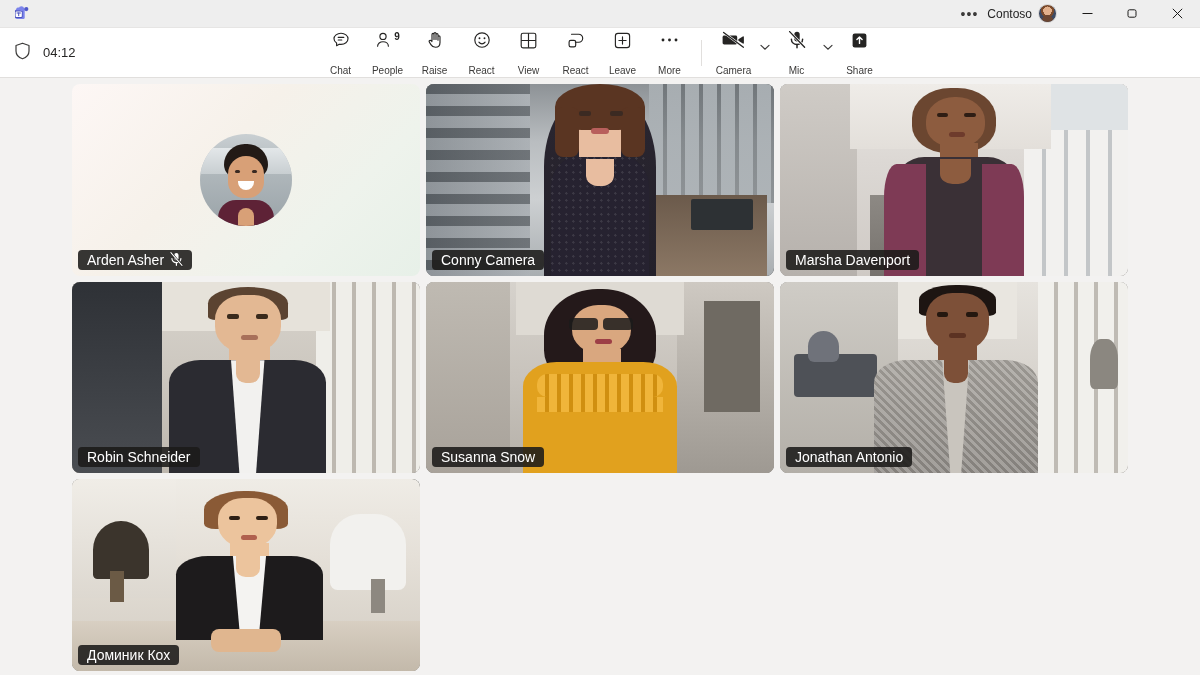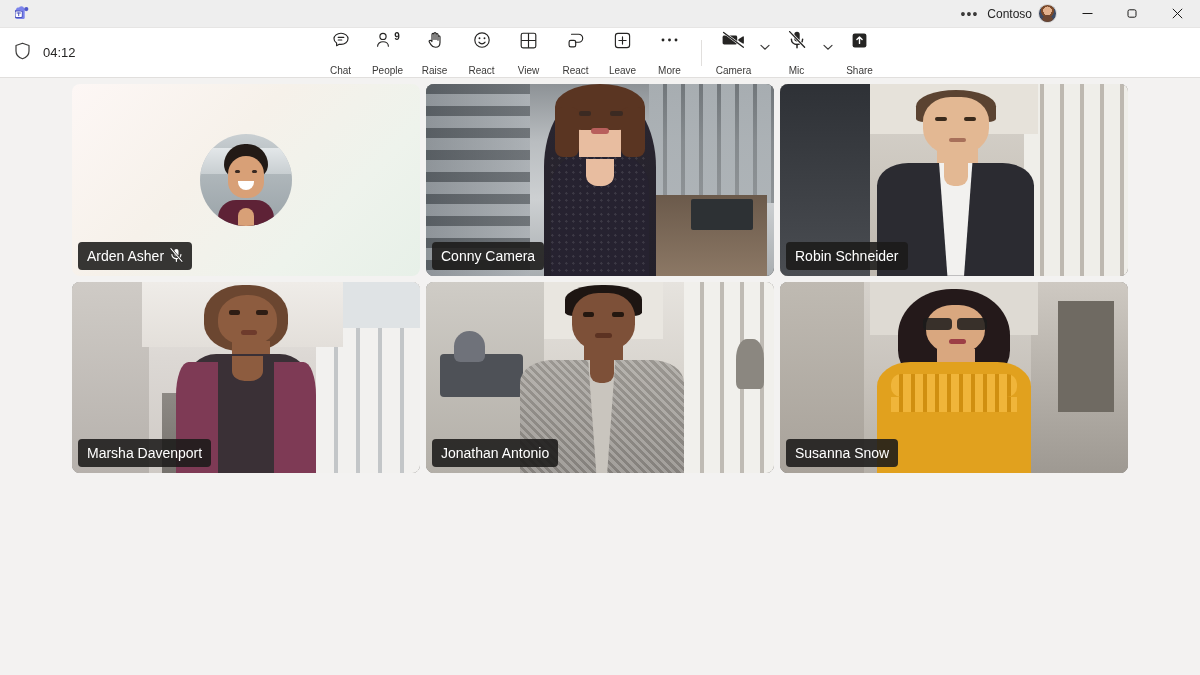--- a/index.html
+++ b/index.html
@@ -72,21 +72,21 @@
   
   .stage { flex: 1 1 auto; padding: 6px 72px 4px 72px; }
   .grid { width: 100%; height: 100%; display: grid; grid-template-columns: repeat(3, 1fr); grid-template-rows: repeat(3, 1fr); gap: 6px; }
   .tile {
     position: relative; border-radius: 8px; overflow: hidden; background: #2b2b2b;
   }
   .scene { position: absolute; inset: 0; }
   .lay { position: absolute; }
   .namebar {
     position: absolute; left: 6px; bottom: 6px; max-width: calc(100% - 14px);
-    height: 28px; display: flex; align-items: center; gap: 6px;
+    height: 20px; display: flex; align-items: center; gap: 6px;
     background: rgba(27,26,25,.88); border-radius: 4px; padding: 0 9px;
   }
   .namebar .nm { font-size: 14px; color: #fff; white-space: nowrap; }
   .namebar .mute { display: flex; align-items: center; }
 </style>
 </head>
 <body>
 
 <div class="app">
 
@@ -323,59 +323,80 @@
           <div class="lay" style="left:36%;top:38%;width:28%;height:62%;background:#262230;border-radius:26% 26% 0 0;"></div>
           <div class="lay" style="left:36%;top:38%;width:28%;height:62%;background:radial-gradient(circle at 20% 20%, rgba(255,255,255,.1) 1px, transparent 1.4px) 0 0/7px 7px;"></div>
           <div class="lay" style="left:46%;top:39%;width:8%;height:14%;background:#e8bda0;border-radius:0 0 40% 40%;"></div>
         </div>
         <div class="namebar">
           <span class="nm">Conny Camera</span>
         </div>
       </div>
 
       <div class="tile">
-        <div class="scene" style="background:linear-gradient(180deg,#d8d4cd 0%,#cdc8c0 45%,#bdb7ae 100%);">
-          <div class="lay" style="left:0;top:0;width:26%;height:100%;background:linear-gradient(180deg,#2e3136,#4a4d52);"></div>
-          <div class="lay" style="right:0;top:0;width:30%;height:100%;background:repeating-linear-gradient(90deg,#efeee9 0 16px,#bdb8b0 16px 20px);"></div>
-          <div class="lay" style="left:26%;top:0;width:48%;height:26%;background:#e6e2da;"></div>
-          <div class="lay" style="left:39%;top:3%;width:23%;height:17%;border-radius:50% 50% 10% 10%;background:#5b4331;"></div>
-          <div class="lay" style="left:41%;top:7%;width:19%;height:30%;border-radius:42% 42% 46% 46%;background:#e3b893;"></div>
-          <div class="lay" style="left:44.5%;top:17%;width:3.4%;height:2.4%;border-radius:2px;background:#3a2a1c;"></div>
-          <div class="lay" style="left:53%;top:17%;width:3.4%;height:2.4%;border-radius:2px;background:#3a2a1c;"></div>
-          <div class="lay" style="left:48.5%;top:28%;width:5%;height:2.4%;border-radius:3px;background:#a8705a;"></div>
-          <div class="lay" style="left:45%;top:33%;width:12%;height:9%;background:#e3b893;"></div>
-          <div class="lay" style="left:28%;top:41%;width:45%;height:59%;background:#2b2b31;border-radius:20% 20% 0 0;"></div>
-          <div class="lay" style="left:43%;top:41%;width:15%;height:59%;background:#f2f1ef;clip-path:polygon(18% 0,82% 0,66% 100%,34% 100%);"></div>
-          <div class="lay" style="left:47%;top:41%;width:7%;height:12%;background:#e3b893;border-radius:0 0 40% 40%;"></div>
-        </div>
-        <div class="namebar">
-          <span class="nm">Robin Schneider</span>
-        </div>
-      </div>
-
-      <div class="tile">
         <div class="scene" style="background:linear-gradient(180deg,#e9e6e2 0%,#dcd8d4 40%,#cfcac5 100%);">
           <div class="lay" style="left:0;top:0;width:22%;height:100%;background:linear-gradient(180deg,#cfcbc6,#b6b1ac);"></div>
           <div class="lay" style="right:0;top:0;width:30%;height:100%;background:repeating-linear-gradient(90deg,#f2f1ef 0 18px,#c3c6c8 18px 22px);"></div>
           <div class="lay" style="right:0;top:0;width:30%;height:24%;background:#dfe3e5;"></div>
           <div class="lay" style="left:20%;top:0;width:58%;height:34%;background:linear-gradient(180deg,#efece8,#e3dfda);"></div>
           <div class="lay" style="left:26%;top:58%;width:16%;height:42%;background:linear-gradient(180deg,#8d8984,#76726d);"></div>
           <div class="lay" style="left:38%;top:2%;width:24%;height:34%;border-radius:46% 46% 42% 42%;background:#6b4630;"></div>
           <div class="lay" style="left:42%;top:7%;width:17%;height:26%;border-radius:48% 48% 44% 44%;background:#8d5c3f;"></div>
           <div class="lay" style="left:45%;top:15%;width:3.4%;height:2.4%;border-radius:2px;background:#2e1d14;"></div>
           <div class="lay" style="left:53%;top:15%;width:3.4%;height:2.4%;border-radius:2px;background:#2e1d14;"></div>
           <div class="lay" style="left:48.5%;top:25%;width:4.6%;height:2.6%;border-radius:3px;background:#6e3b2c;"></div>
           <div class="lay" style="left:46%;top:31%;width:11%;height:10%;background:#8d5c3f;"></div>
           <div class="lay" style="left:33%;top:38%;width:35%;height:62%;background:#3a3036;border-radius:24% 24% 0 0;"></div>
           <div class="lay" style="left:30%;top:42%;width:12%;height:58%;background:#7e3a55;border-radius:30% 0 0 0;"></div>
           <div class="lay" style="right:30%;top:42%;width:12%;height:58%;background:#7e3a55;border-radius:0 30% 0 0;"></div>
           <div class="lay" style="left:46%;top:39%;width:9%;height:13%;background:#8d5c3f;border-radius:0 0 40% 40%;"></div>
         </div>
         <div class="namebar">
           <span class="nm">Marsha Davenport</span>
+        </div>
+      </div>
+
+      <div class="tile">
+        <div class="scene" style="background:linear-gradient(180deg,#d8d4cd 0%,#cdc8c0 45%,#bdb7ae 100%);">
+          <div class="lay" style="left:0;top:0;width:26%;height:100%;background:linear-gradient(180deg,#2e3136,#4a4d52);"></div>
+          <div class="lay" style="right:0;top:0;width:30%;height:100%;background:repeating-linear-gradient(90deg,#efeee9 0 16px,#bdb8b0 16px 20px);"></div>
+          <div class="lay" style="left:26%;top:0;width:48%;height:26%;background:#e6e2da;"></div>
+          <div class="lay" style="left:39%;top:3%;width:23%;height:17%;border-radius:50% 50% 10% 10%;background:#5b4331;"></div>
+          <div class="lay" style="left:41%;top:7%;width:19%;height:30%;border-radius:42% 42% 46% 46%;background:#e3b893;"></div>
+          <div class="lay" style="left:44.5%;top:17%;width:3.4%;height:2.4%;border-radius:2px;background:#3a2a1c;"></div>
+          <div class="lay" style="left:53%;top:17%;width:3.4%;height:2.4%;border-radius:2px;background:#3a2a1c;"></div>
+          <div class="lay" style="left:48.5%;top:28%;width:5%;height:2.4%;border-radius:3px;background:#a8705a;"></div>
+          <div class="lay" style="left:45%;top:33%;width:12%;height:9%;background:#e3b893;"></div>
+          <div class="lay" style="left:28%;top:41%;width:45%;height:59%;background:#2b2b31;border-radius:20% 20% 0 0;"></div>
+          <div class="lay" style="left:43%;top:41%;width:15%;height:59%;background:#f2f1ef;clip-path:polygon(18% 0,82% 0,66% 100%,34% 100%);"></div>
+          <div class="lay" style="left:47%;top:41%;width:7%;height:12%;background:#e3b893;border-radius:0 0 40% 40%;"></div>
+        </div>
+        <div class="namebar">
+          <span class="nm">Robin Schneider</span>
+        </div>
+      </div>
+
+      <div class="tile">
+        <div class="scene" style="background:linear-gradient(180deg,#d6d2cc 0%,#c8c3bc 50%,#b5b0a8 100%);">
+          <div class="lay" style="left:0;top:0;width:24%;height:100%;background:linear-gradient(180deg,#bfbab2,#a8a29a);"></div>
+          <div class="lay" style="right:0;top:0;width:28%;height:100%;background:linear-gradient(180deg,#cec9c2,#9e9992);"></div>
+          <div class="lay" style="right:4%;top:10%;width:16%;height:58%;background:#6f6a62;"></div>
+          <div class="lay" style="left:26%;top:0;width:48%;height:28%;background:#dedad3;"></div>
+          <div class="lay" style="left:34%;top:4%;width:32%;height:50%;border-radius:48% 48% 36% 36%;background:#24191a;"></div>
+          <div class="lay" style="left:42%;top:12%;width:17%;height:26%;border-radius:44% 44% 48% 48%;background:#d9a77f;"></div>
+          <div class="lay" style="left:41%;top:19%;width:8.5%;height:6%;border-radius:4px;background:#1b1b1b;opacity:.85;"></div>
+          <div class="lay" style="left:51%;top:19%;width:8.5%;height:6%;border-radius:4px;background:#1b1b1b;opacity:.85;"></div>
+          <div class="lay" style="left:48.5%;top:30%;width:5%;height:2.6%;border-radius:3px;background:#9d3f46;"></div>
+          <div class="lay" style="left:45%;top:35%;width:11%;height:8%;background:#d9a77f;"></div>
+          <div class="lay" style="left:28%;top:42%;width:44%;height:58%;background:#e1a11e;border-radius:22% 22% 0 0;"></div>
+          <div class="lay" style="left:32%;top:48%;width:36%;height:12%;background:repeating-linear-gradient(90deg,#f0b53a 0 8px,#d08f10 8px 12px);border-radius:10px;"></div>
+          <div class="lay" style="left:32%;top:60%;width:36%;height:8%;background:repeating-linear-gradient(90deg,#f0b53a 0 8px,#d08f10 8px 12px);"></div>
+        </div>
+        <div class="namebar">
+          <span class="nm">Susanna Snow</span>
         </div>
       </div>
 
       <div class="tile">
         <div class="scene" style="background:linear-gradient(180deg,#e6e3de 0%,#d9d5cf 45%,#c9c4bd 100%);">
           <div class="lay" style="left:0;top:0;width:34%;height:100%;background:linear-gradient(180deg,#cfccc6,#b3afa8);"></div>
           <div class="lay" style="left:4%;top:38%;width:24%;height:22%;background:#4e5157;border-radius:4px;"></div>
           <div class="lay" style="left:8%;top:26%;width:9%;height:16%;border-radius:50% 50% 20% 20%;background:#6f727a;"></div>
           <div class="lay" style="right:0;top:0;width:26%;height:100%;background:repeating-linear-gradient(90deg,#f1f0ec 0 16px,#bfbbb4 16px 20px);"></div>
           <div class="lay" style="right:3%;top:30%;width:8%;height:26%;border-radius:40% 40% 14% 14%;background:#8b8780;"></div>
@@ -389,39 +410,41 @@
           <div class="lay" style="left:27%;top:41%;width:47%;height:59%;background:linear-gradient(180deg,#a7a39d,#8e8a85);border-radius:20% 20% 0 0;"></div>
           <div class="lay" style="left:27%;top:41%;width:47%;height:59%;background:repeating-linear-gradient(45deg,rgba(255,255,255,.18) 0 3px,rgba(60,60,60,.12) 3px 6px);border-radius:20% 20% 0 0;"></div>
           <div class="lay" style="left:44%;top:41%;width:13%;height:59%;background:#c9c5be;clip-path:polygon(20% 0,80% 0,62% 100%,38% 100%);"></div>
           <div class="lay" style="left:47%;top:41%;width:7%;height:12%;background:#7d5038;border-radius:0 0 40% 40%;"></div>
         </div>
         <div class="namebar">
           <span class="nm">Jonathan Antonio</span>
         </div>
       </div>
 
-      <div class="tile">
-        <div class="scene" style="background:linear-gradient(180deg,#d6d2cc 0%,#c8c3bc 50%,#b5b0a8 100%);">
-          <div class="lay" style="left:0;top:0;width:24%;height:100%;background:linear-gradient(180deg,#bfbab2,#a8a29a);"></div>
-          <div class="lay" style="right:0;top:0;width:28%;height:100%;background:linear-gradient(180deg,#cec9c2,#9e9992);"></div>
-          <div class="lay" style="right:4%;top:10%;width:16%;height:58%;background:#6f6a62;"></div>
-          <div class="lay" style="left:26%;top:0;width:48%;height:28%;background:#dedad3;"></div>
-          <div class="lay" style="left:34%;top:4%;width:32%;height:50%;border-radius:48% 48% 36% 36%;background:#24191a;"></div>
-          <div class="lay" style="left:42%;top:12%;width:17%;height:26%;border-radius:44% 44% 48% 48%;background:#d9a77f;"></div>
-          <div class="lay" style="left:41%;top:19%;width:8.5%;height:6%;border-radius:4px;background:#1b1b1b;opacity:.85;"></div>
-          <div class="lay" style="left:51%;top:19%;width:8.5%;height:6%;border-radius:4px;background:#1b1b1b;opacity:.85;"></div>
-          <div class="lay" style="left:48.5%;top:30%;width:5%;height:2.6%;border-radius:3px;background:#9d3f46;"></div>
-          <div class="lay" style="left:45%;top:35%;width:11%;height:8%;background:#d9a77f;"></div>
-          <div class="lay" style="left:28%;top:42%;width:44%;height:58%;background:#e1a11e;border-radius:22% 22% 0 0;"></div>
-          <div class="lay" style="left:32%;top:48%;width:36%;height:12%;background:repeating-linear-gradient(90deg,#f0b53a 0 8px,#d08f10 8px 12px);border-radius:10px;"></div>
-          <div class="lay" style="left:32%;top:60%;width:36%;height:8%;background:repeating-linear-gradient(90deg,#f0b53a 0 8px,#d08f10 8px 12px);"></div>
-        </div>
-        <div class="namebar">
-          <span class="nm">Susanna Snow</span>
-        </div>
-      </div>
-
-
-
+
+
+      <div class="tile">
+        <div class="scene" style="background:linear-gradient(180deg,#efece6 0%,#e5e0d8 40%,#d2ccc2 100%);">
+          <div class="lay" style="left:0;top:0;width:30%;height:62%;background:linear-gradient(180deg,#f0ede7,#ddd8d0);"></div>
+          <div class="lay" style="left:6%;top:22%;width:16%;height:30%;background:#3b342c;border-radius:50% 50% 8% 8%;"></div>
+          <div class="lay" style="left:11%;top:48%;width:4%;height:16%;background:#6b5a45;"></div>
+          <div class="lay" style="right:4%;top:18%;width:22%;height:40%;background:#f2f1ee;border-radius:40% 40% 10% 10%;"></div>
+          <div class="lay" style="right:10%;top:52%;width:4%;height:18%;background:#8d8880;"></div>
+          <div class="lay" style="left:0;bottom:0;width:100%;height:26%;background:linear-gradient(180deg,#d8cfc2,#c3b9aa);"></div>
+          <div class="lay" style="left:38%;top:6%;width:24%;height:20%;border-radius:48% 48% 14% 14%;background:#8a5a36;"></div>
+          <div class="lay" style="left:42%;top:10%;width:17%;height:26%;border-radius:42% 42% 48% 48%;background:#ecc49d;"></div>
+          <div class="lay" style="left:45%;top:19%;width:3.2%;height:2.2%;border-radius:2px;background:#2e1f14;"></div>
+          <div class="lay" style="left:53%;top:19%;width:3.2%;height:2.2%;border-radius:2px;background:#2e1f14;"></div>
+          <div class="lay" style="left:48.5%;top:29%;width:4.6%;height:2.4%;border-radius:3px;background:#b0604e;"></div>
+          <div class="lay" style="left:45.5%;top:33%;width:11%;height:8%;background:#ecc49d;"></div>
+          <div class="lay" style="left:30%;top:40%;width:42%;height:44%;background:#1d1b1c;border-radius:22% 22% 0 0;"></div>
+          <div class="lay" style="left:44%;top:40%;width:14%;height:40%;background:#f4f3f1;clip-path:polygon(16% 0,84% 0,70% 100%,30% 100%);"></div>
+          <div class="lay" style="left:47%;top:40%;width:7%;height:11%;background:#ecc49d;border-radius:0 0 40% 40%;"></div>
+          <div class="lay" style="left:40%;bottom:10%;width:20%;height:12%;background:#e0b68f;border-radius:8px;"></div>
+        </div>
+        <div class="namebar">
+          <span class="nm">Доминик Кох</span>
+        </div>
+      </div>
 
     </div>
   </div>
 </div>
 
 </body></html>

